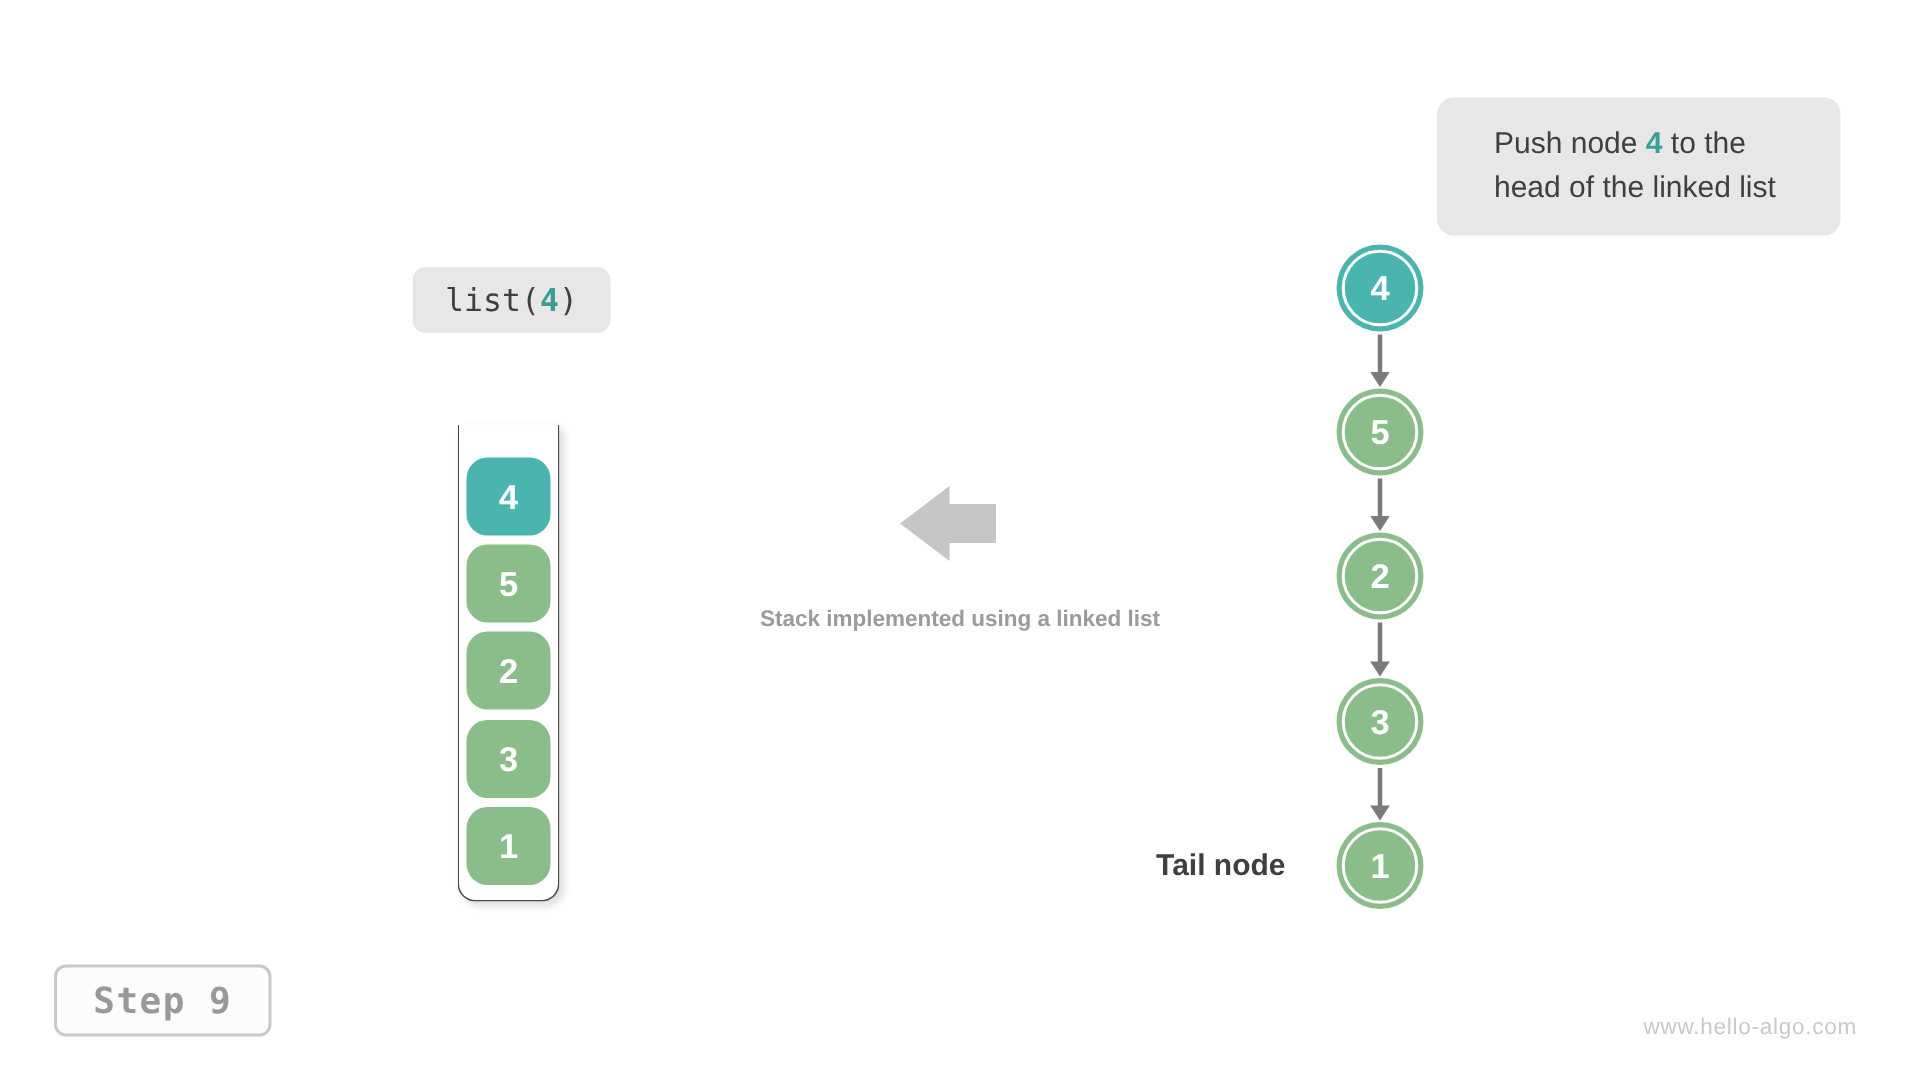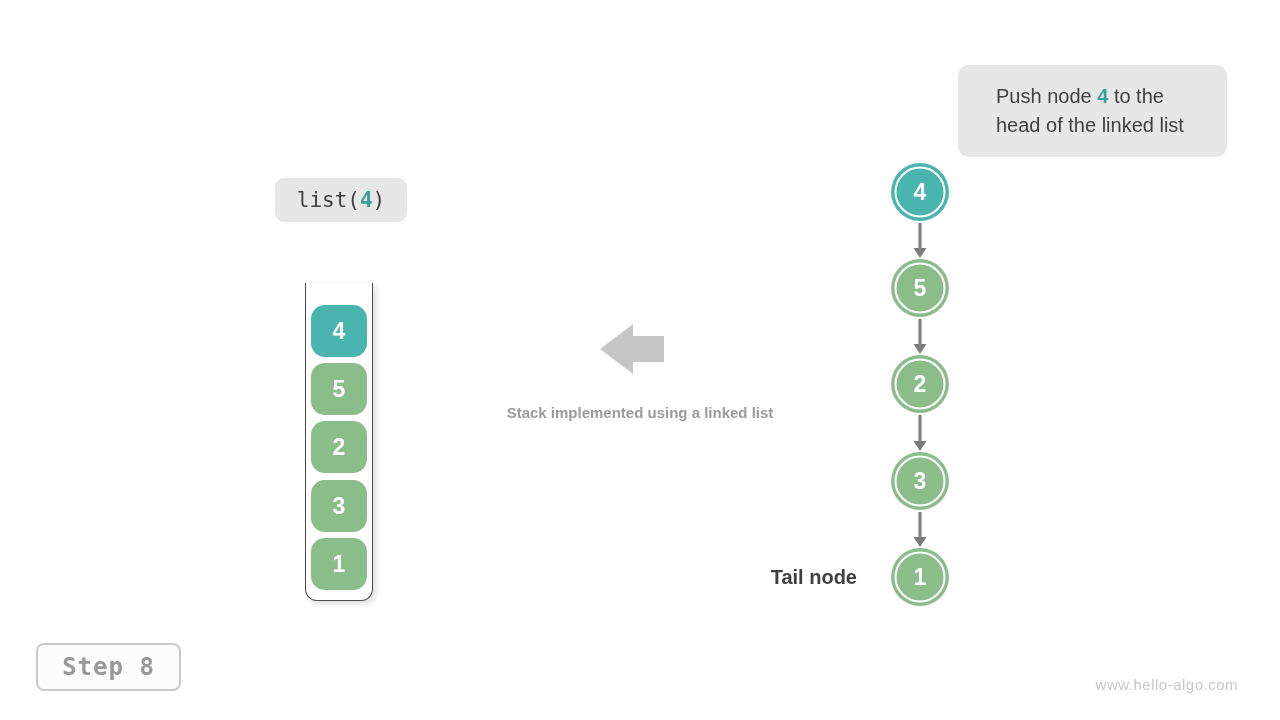--- a/index.html
+++ b/index.html
@@ -139,17 +139,17 @@
     <text class="node-num" x="40" y="339">3</text>
 
     <line class="arrow-line" x1="40" y1="362" x2="40" y2="388"></line>
     <polygon class="arrow-head" points="33.5,387 46.5,387 40,397"></polygon>
 
     <circle class="node-fill green" cx="40" cy="427" r="29"></circle>
     <circle class="node-ring" cx="40" cy="427" r="24.5"></circle>
     <text class="node-num" x="40" y="435">1</text>
   </svg>
 
-  <div class="step-box">Step 8</div>
+  <div class="step-box">Step 9</div>
 
   <div class="watermark">www.hello-algo.com</div>
 
 </div>
 
 </body></html>

